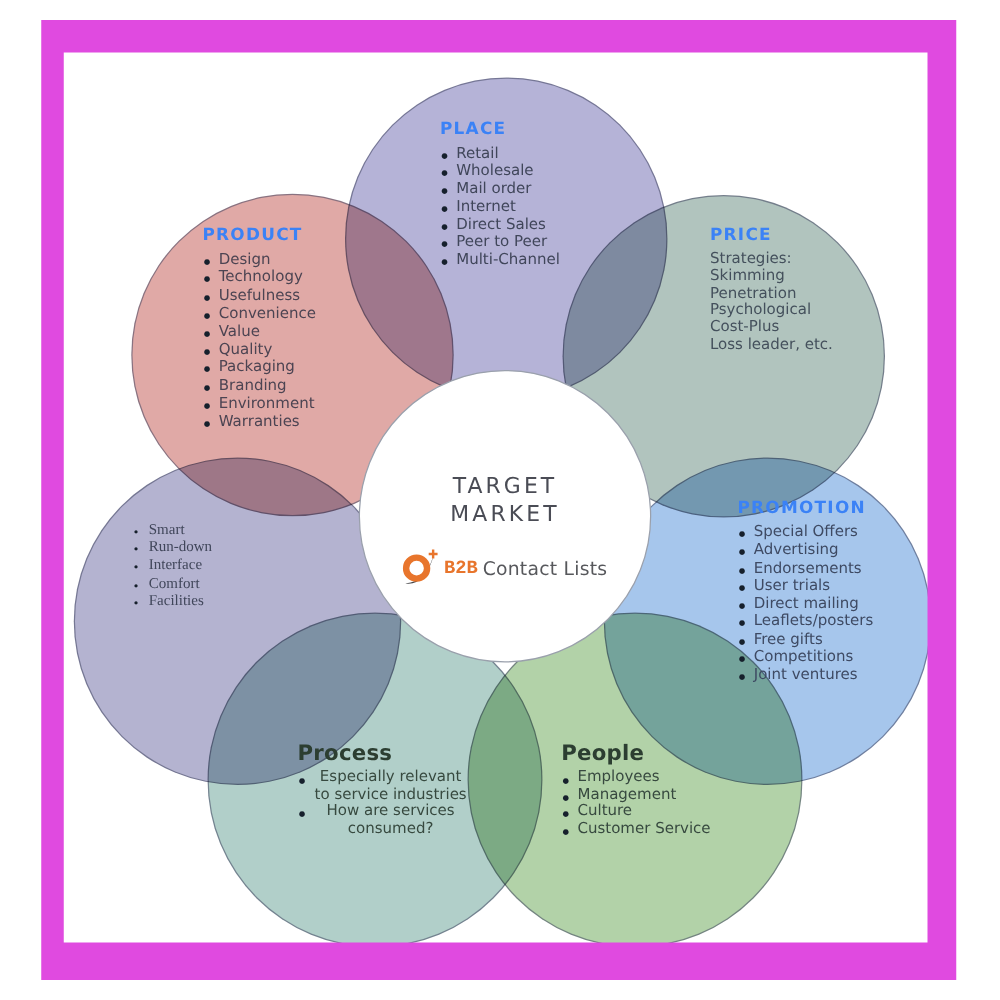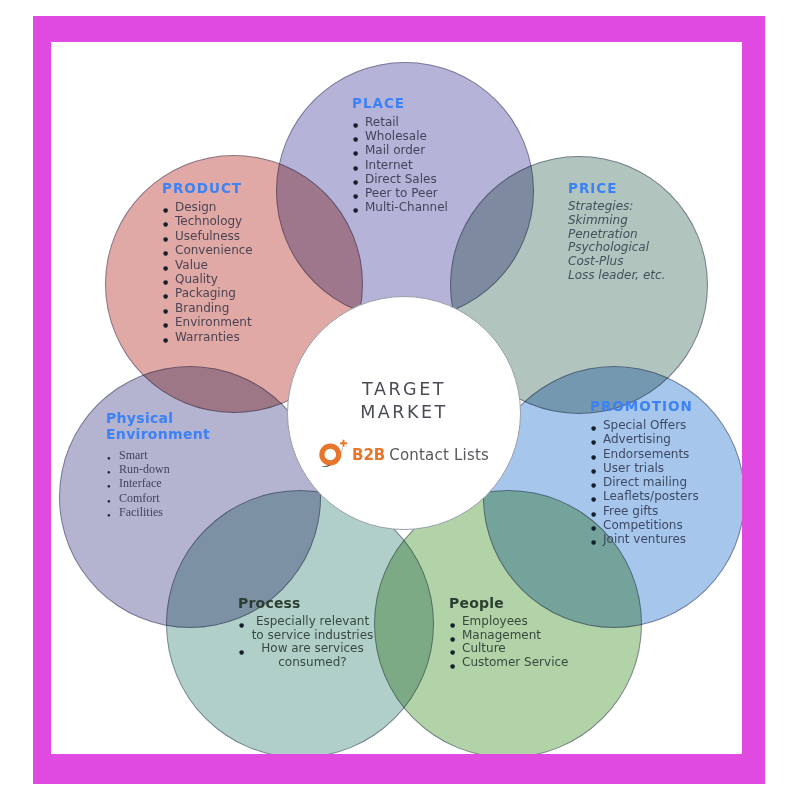--- a/index.html
+++ b/index.html
@@ -27,45 +27,45 @@
   .center-circle { position:absolute; left:287px; top:296px; width:234px; height:234px;
                    background:#fff; border:1px solid #9aa0ac; border-radius:50%;
                    box-sizing:border-box; z-index:5; }
 
   
   .label { position:absolute; z-index:10; }
   .title { font-weight:bold; font-size:13.5px; letter-spacing:1px; color:#3b82f6; line-height:16px; }
   .items { list-style:none; margin:4px 0 0; padding:0; font-size:12px; color:#40465a; }
   .items li { position:relative; padding-left:13px; line-height:14.2px; }
   .items li::before { content:"●"; position:absolute; left:1px; top:3px; font-size:6px; color:#16202c; }
-  .items.plain li { padding-left:0;font-style:italic; }
+  .items.plain li { padding-left:0; }
   .items.plain li::before { content:none; }
 
   .lbl-place     { left:352px; top:95px; }
   .lbl-product   { left:162px; top:180px; }
   .lbl-price     { left:568px; top:180px; }
   .lbl-price .items li { line-height:13.8px; color:#44505c; }
   .lbl-promotion { left:590px; top:398px; }
   .lbl-promotion .items li { line-height:14.3px; color:#3e4a63; }
   .lbl-physical  { left:106px; top:410px; }
   .lbl-physical .title { letter-spacing:.3px; font-size:14px; line-height:16px; width:104px; }
   .lbl-physical .items { margin-top:6px;font-family:Liberation Serif, serif; }
   .lbl-people    { left:449px; top:595px; }
   .lbl-process   { left:238px; top:595px; }
-  .lbl-people .title, .lbl-process .title { color:#2c3e31; letter-spacing:.2px; font-size:14px; }
+  .lbl-people .title, .lbl-process .title { color:#2c3e31; letter-spacing:.2px; font-size:17px; }
   .lbl-people .items li, .lbl-process .items li { line-height:13.6px; color:#37493f; }
   .lbl-process .items { width:136px;text-align:center; }
   .lbl-product .items li { color:#4c4452; line-height:14.4px; }
 
   
   .center-label { position:absolute; left:302px; top:378px; width:204px; text-align:center; z-index:12; }
   .tm-line { font-size:17.5px; letter-spacing:2.5px; color:#4a4c55; line-height:23px; }
   .logo-row { display:flex; align-items:center; justify-content:center; gap:4px;
               margin-top:15px; font-size:15px; }
-  .logo-b2b { font-weight:bold; }
+  .logo-b2b { font-weight:bold;font-family:Liberation Mono, monospace; }
   .logo-name { letter-spacing:.2px; }
 </style>
 </head>
 <body>
 
 <div class="page">
 
   <div class="petals">
     <div class="circle c-place" style="background-color: rgb(181, 179, 215);"></div>
     <div class="circle c-product" style="background-color: rgb(224, 169, 166);"></div>
@@ -128,21 +128,20 @@
         <li>User trials</li>
         <li>Direct mailing</li>
         <li>Leaflets/posters</li>
         <li>Free gifts</li>
         <li>Competitions</li>
         <li>Joint ventures</li>
       </ul>
   </div>
 
   <div class="label lbl-physical">
-    <div class="title">Physical Environment</div>
     <ul class="items">
         <li>Smart</li>
         <li>Run-down</li>
         <li>Interface</li>
         <li>Comfort</li>
         <li>Facilities</li>
       </ul>
   </div>
 
   <div class="label lbl-process">

